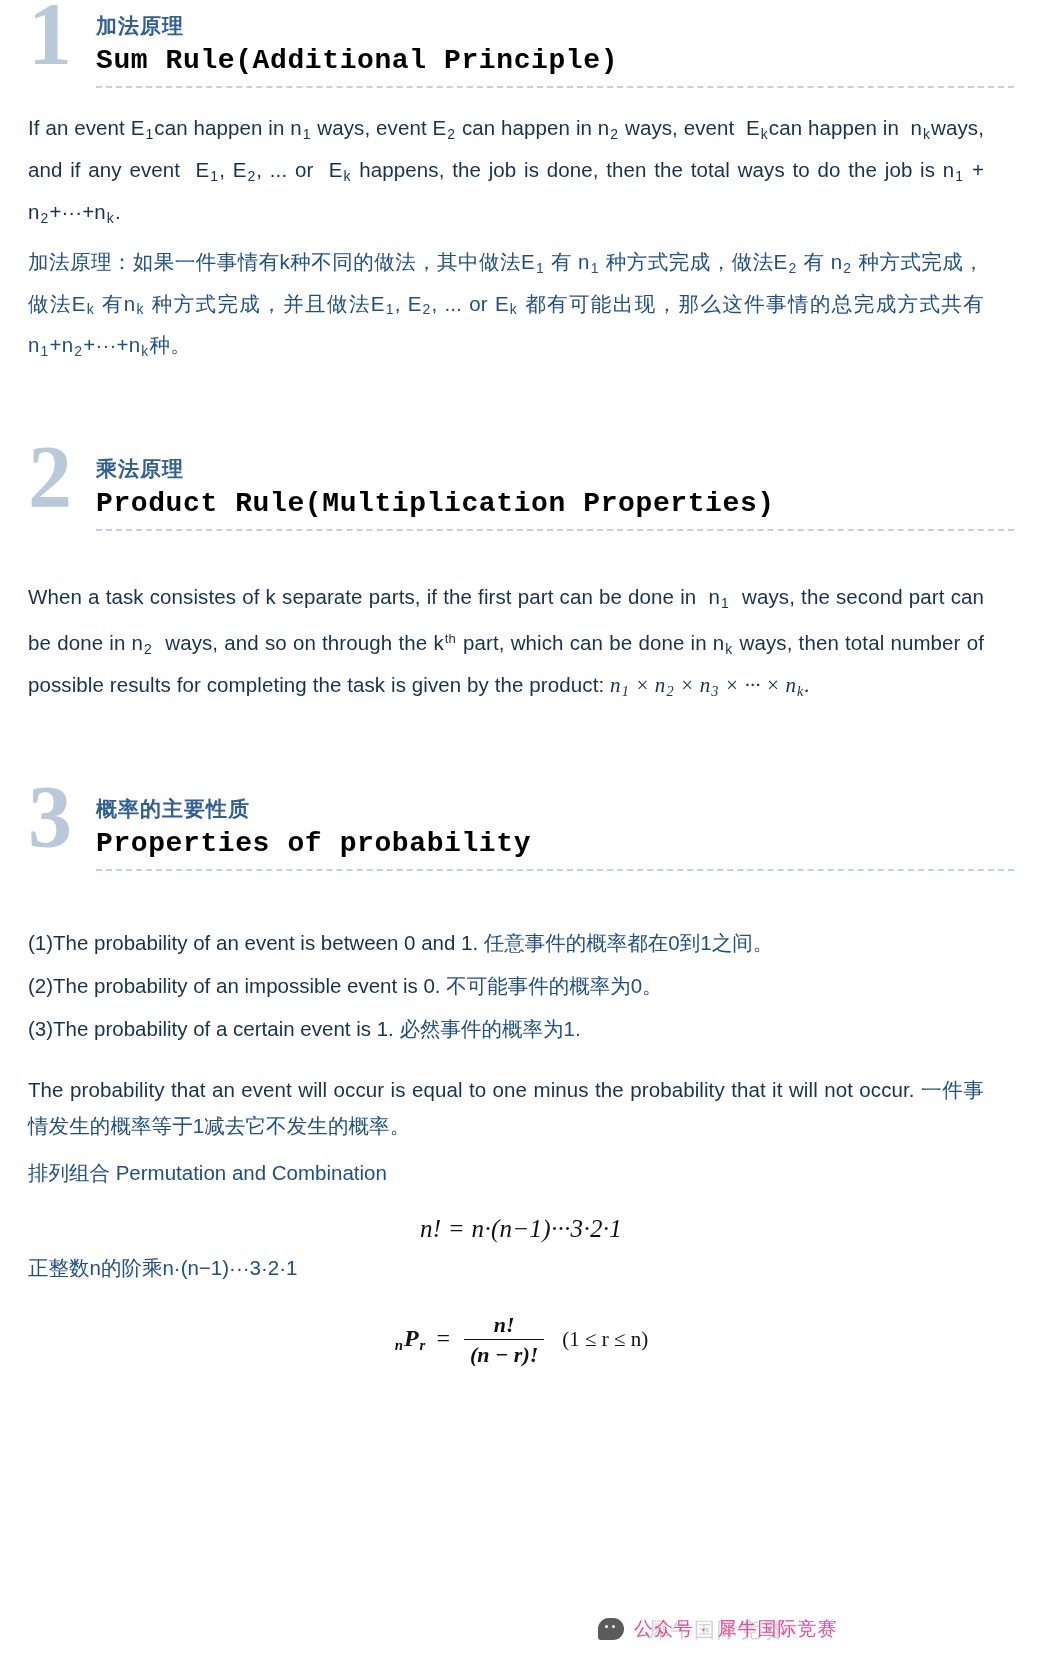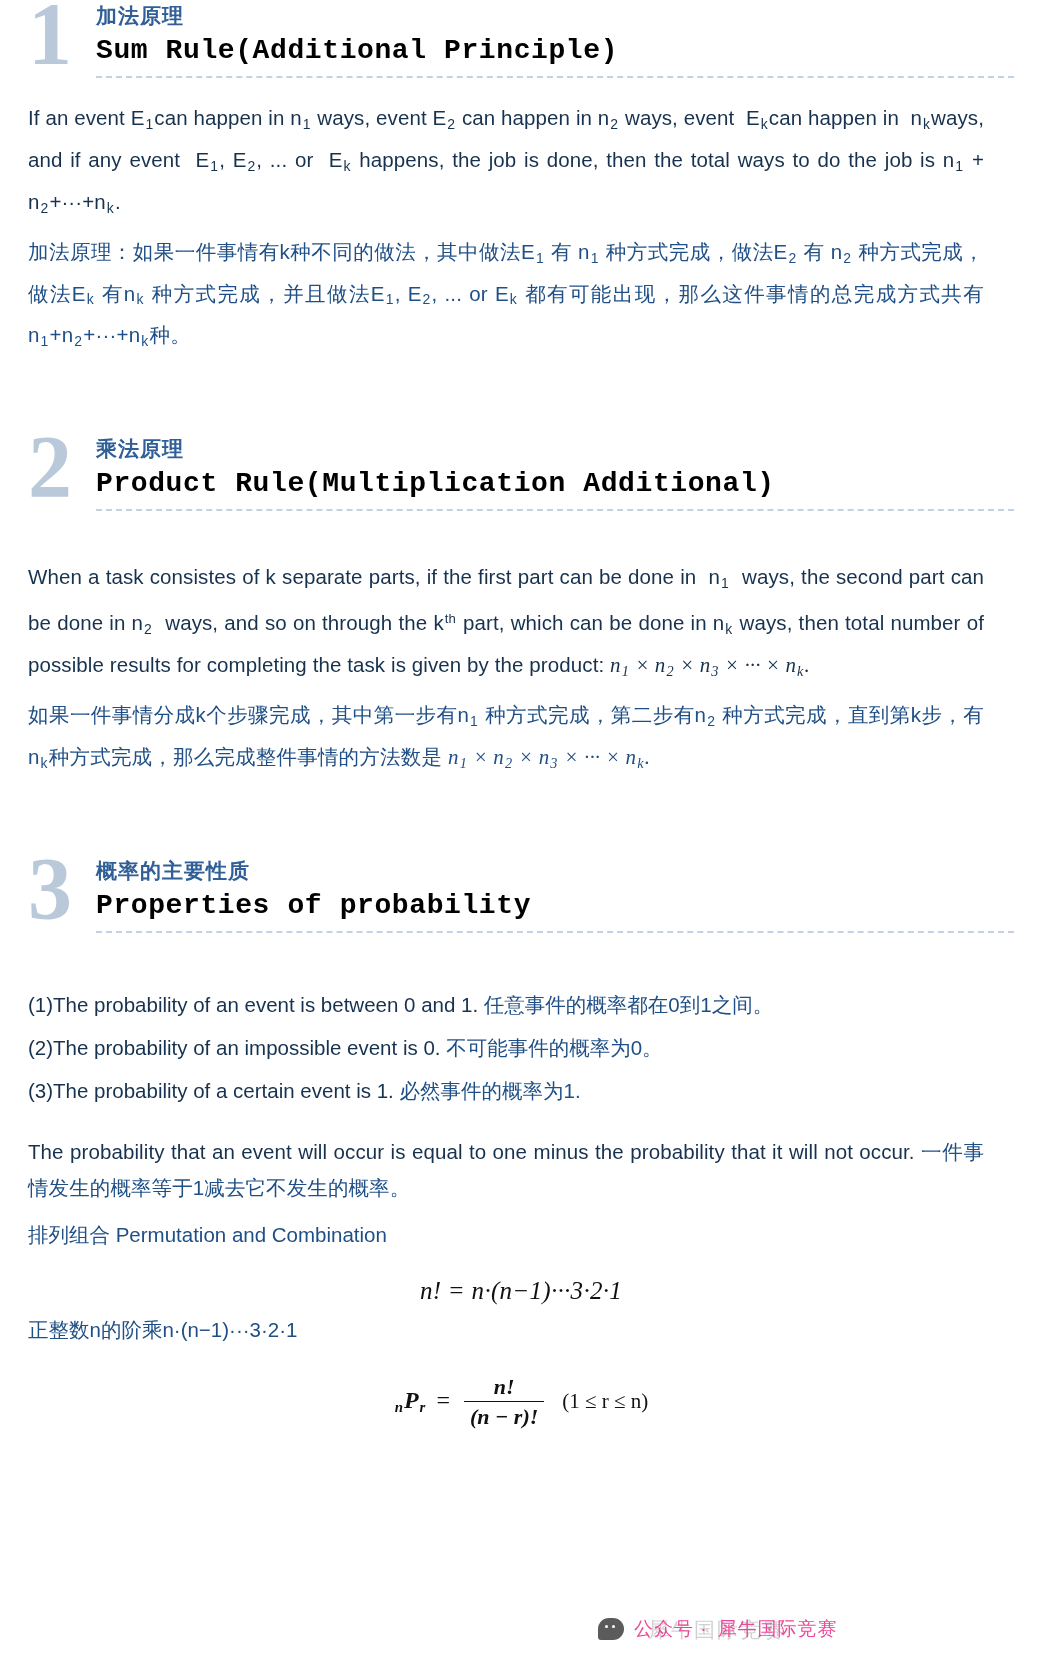--- a/index.html
+++ b/index.html
@@ -42,21 +42,21 @@
     font-family: "Liberation Serif", serif;
     font-size: 88px;
     line-height: 88px;
     font-weight: 700;
     color: #b9c9da;
     letter-spacing: -2px;
     user-select: none;
   }
   .sec-titles {
     margin-left: 68px;
-    padding-top: 2px;
+    padding-top: 12px;
   }
   .sec-cn {
     font-size: 21px;
     font-weight: 700;
     color: #2f5f96;
     letter-spacing: 1px;
     line-height: 28px;
   }
   .sec-en {
     font-size: 28px;
@@ -245,34 +245,31 @@
     </p>
   </div>
 
   <div class="gap-lg"></div>
 
   <div class="section">
     <div class="sec-head">
       <div class="sec-num">2</div>
       <div class="sec-titles">
         <div class="sec-cn">乘法原理</div>
-        <div class="sec-en">Product Rule(Multiplication Additional)</div>
+        <div class="sec-en">Product Rule(Multiplication Properties)</div>
       </div>
       <div class="sec-rule"></div>
     </div>
 
     <div class="gap-sm"></div>
 
     <p class="body-en">
       When a task consistes of k separate parts, if the first part can be done in&nbsp; n<sub>1</sub>&nbsp; ways, the second part can be done in n<sub>2</sub>&nbsp; ways, and so on through the k<sup>th</sup> part, which can be done in n<sub>k</sub> ways, then total number of possible results for completing the task is given by the product: <span class="formula-inline">n<sub>1</sub> × n<sub>2</sub> × n<sub>3</sub> × ··· × n<sub>k</sub>.</span>
     </p>
 
-    <p class="body-cn">
-      如果一件事情分成k个步骤完成，其中第一步有n<sub>1</sub> 种方式完成，第二步有n<sub>2</sub> 种方式完成，直到第k步，有n<sub>k</sub>种方式完成，那么完成整件事情的方法数是 <span class="formula-inline">n<sub>1</sub> × n<sub>2</sub> × n<sub>3</sub> × ··· × n<sub>k</sub>.</span>
-    </p>
   </div>
 
   <div class="gap-lg"></div>
 
   <div class="section">
     <div class="sec-head">
       <div class="sec-num">3</div>
       <div class="sec-titles">
         <div class="sec-cn">概率的主要性质</div>
         <div class="sec-en">Properties of probability</div>

